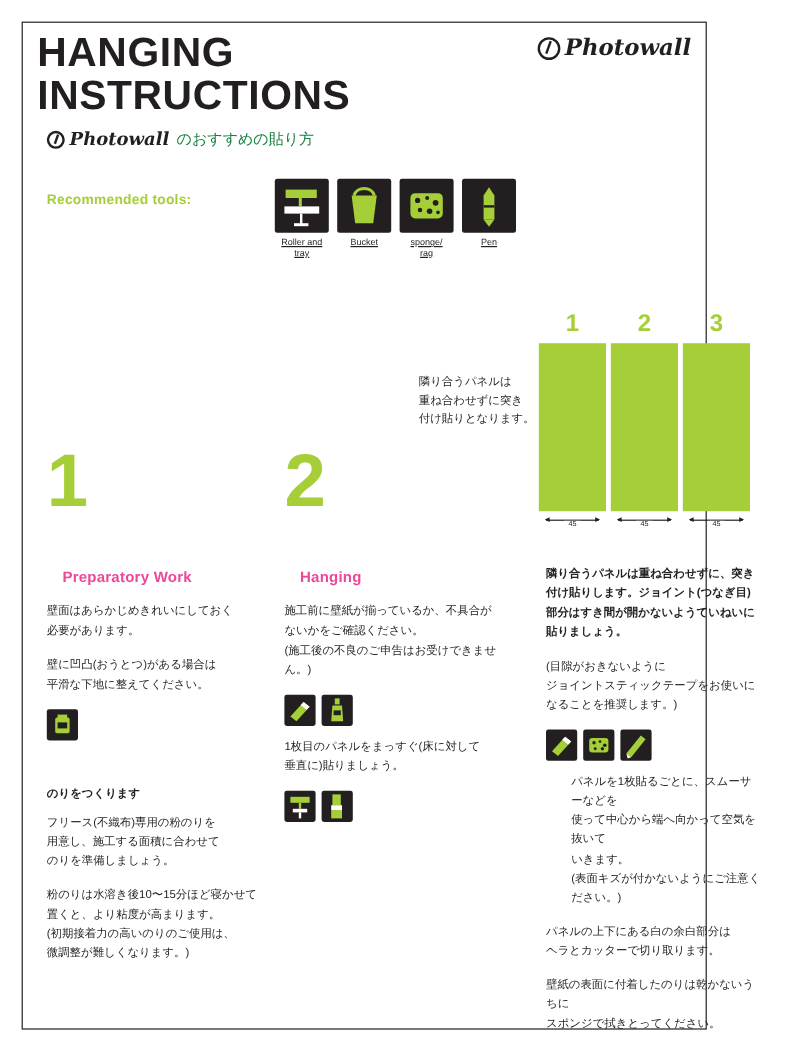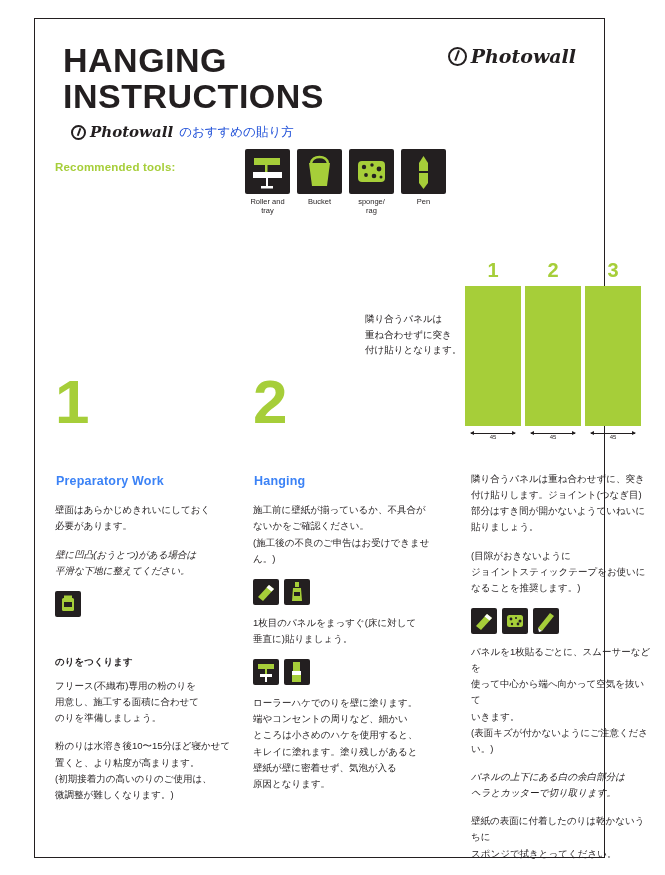--- a/index.html
+++ b/index.html
@@ -8,26 +8,26 @@
     width: 665px;
     height: 875px;
     background: #ffffff;
     font-family: "Liberation Sans", sans-serif;
     color: #231f20;
     position: relative;
     overflow: hidden;
   }
   .page {
     position: absolute;
-    left: 34px;
+    left: 18px;
     top: 18px;
     width: 571px;
     height: 840px;
     border: 1px solid #231f20;
-    padding: 16px;
+    padding: 0;
   }
   
   .header {
     position: relative;
     height: 118px;
   }
   .title {
     position: absolute;
     left: 12px;
     top: 8px;
@@ -41,21 +41,21 @@
   .subtitle-row {
     position: absolute;
     left: 20px;
     top: 88px;
     display: flex;
     align-items: center;
     gap: 6px;
   }
   .subtitle-text {
     font-size: 12.5px;
-    color: #1d4ed8;
+    color: #15803d;
   }
   .brand {
     display: inline-flex;
     align-items: center;
     gap: 4px;
     font-family: "DejaVu Serif", serif;
     font-style: italic;
     font-weight: bold;
     color: #231f20;
     white-space: nowrap;
@@ -100,20 +100,21 @@
   .tools {
     position: absolute;
     left: 210px;
     top: 130px;
     display: flex;
     gap: 7px;
   }
   .tool {
     width: 45px;
     text-align: center;
+    text-decoration: underline;
   }
   .tool .box {
     width: 45px;
     height: 45px;
     background: #231f20;
     border-radius: 2px;
     position: relative;
     overflow: hidden;
   }
   .tool .cap {
@@ -216,24 +217,24 @@
 
   
   .col {
     position: absolute;
     top: 452px;
     font-size: 9.5px;
     line-height: 1.7;
     color: #231f20;
   }
   .col h3 {
-    margin: 0 0 10px 1px;
+    margin: 0 0 10px 13px;
     font-size: 12.5px;
     font-weight: bold;
-    color: #3b82f6;
+    color: #ec4899;
     letter-spacing: 0.2px;
   }
   .col p { margin: 0 0 12px 0; }
   .col .bold { font-weight: bold; margin-bottom: 8px; margin-top: 37px; }
   .col1 { left: 20px; width: 178px; }
   .col2 { left: 218px; width: 196px; }
   .col3 { left: 436px; width: 180px; top: 452px; }
 
   .icon-row {
     display: flex;
@@ -364,21 +365,21 @@
         <span class="line"></span>
         <span class="t">45</span>
       </div>
     </div>
   </div>
 
   <div class="col col1">
     <h3>Preparatory Work</h3>
     <p style="white-space: pre-line;">壁面はあらかじめきれいにしておく
 必要があります。</p>
-    <p style="white-space: pre-line; font-style: italic;">壁に凹凸(おうとつ)がある場合は
+    <p style="white-space: pre-line;">壁に凹凸(おうとつ)がある場合は
 平滑な下地に整えてください。</p>
 
     <div class="icon-row single">
       <div class="ibox">
         <svg width="26" height="26" viewBox="0 0 26 26">
           <rect x="7" y="7" width="12" height="13" rx="1.5" fill="#a6ce39"></rect>
           <rect x="9" y="4.5" width="8" height="3" fill="#a6ce39"></rect>
           <rect x="9" y="11" width="8" height="5" fill="#231f20"></rect>
         </svg>
       </div>
@@ -430,30 +431,24 @@
       </div>
       <div class="ibox">
         <svg width="26" height="26" viewBox="0 0 26 26">
           <rect x="9" y="3" width="7" height="9" fill="#a6ce39"></rect>
           <rect x="8" y="12" width="9" height="4" fill="#ffffff"></rect>
           <rect x="8" y="16" width="9" height="7" fill="#a6ce39"></rect>
         </svg>
       </div>
     </div>
 
-    <p style="white-space: pre-line;">ローラーハケでのりを壁に塗ります。
-端やコンセントの周りなど、細かい
-ところは小さめのハケを使用すると、
-キレイに塗れます。塗り残しがあると
-壁紙が壁に密着せず、気泡が入る
-原因となります。</p>
   </div>
 
   <div class="col col3">
-    <p style="white-space: pre-line;">隣り合うパネルは重ね合わせずに、突き
+    <p style="white-space: pre-line; font-weight: bold;">隣り合うパネルは重ね合わせずに、突き
 付け貼りします。ジョイント(つなぎ目)
 部分はすき間が開かないようていねいに
 貼りましょう。</p>
     <p style="white-space: pre-line;">(目隙がおきないように
 ジョイントスティックテープをお使いに
 なることを推奨します。)</p>
 
     <div class="icon-row">
       <div class="ibox">
         <svg width="26" height="26" viewBox="0 0 26 26">
@@ -472,23 +467,23 @@
         </svg>
       </div>
       <div class="ibox">
         <svg width="26" height="26" viewBox="0 0 26 26">
           <path d="M5 20 L17 5 L21 8 L9 23 Z" fill="#a6ce39"></path>
           <path d="M5 20 L9 23 L6 24 Z" fill="#ffffff"></path>
         </svg>
       </div>
     </div>
 
-    <p style="white-space: pre-line;">パネルを1枚貼るごとに、スムーサーなどを
+    <p style="white-space: pre-line; margin-left: 21px;">パネルを1枚貼るごとに、スムーサーなどを
 使って中心から端へ向かって空気を抜いて
 いきます。
 (表面キズが付かないようにご注意ください。)</p>
-    <p style="white-space: pre-line; font-style: italic;">パネルの上下にある白の余白部分は
+    <p style="white-space: pre-line;">パネルの上下にある白の余白部分は
 ヘラとカッターで切り取ります。</p>
     <p style="white-space: pre-line;">壁紙の表面に付着したのりは乾かないうちに
 スポンジで拭きとってください。</p>
   </div>
 
 </div>
 
 </body></html>

